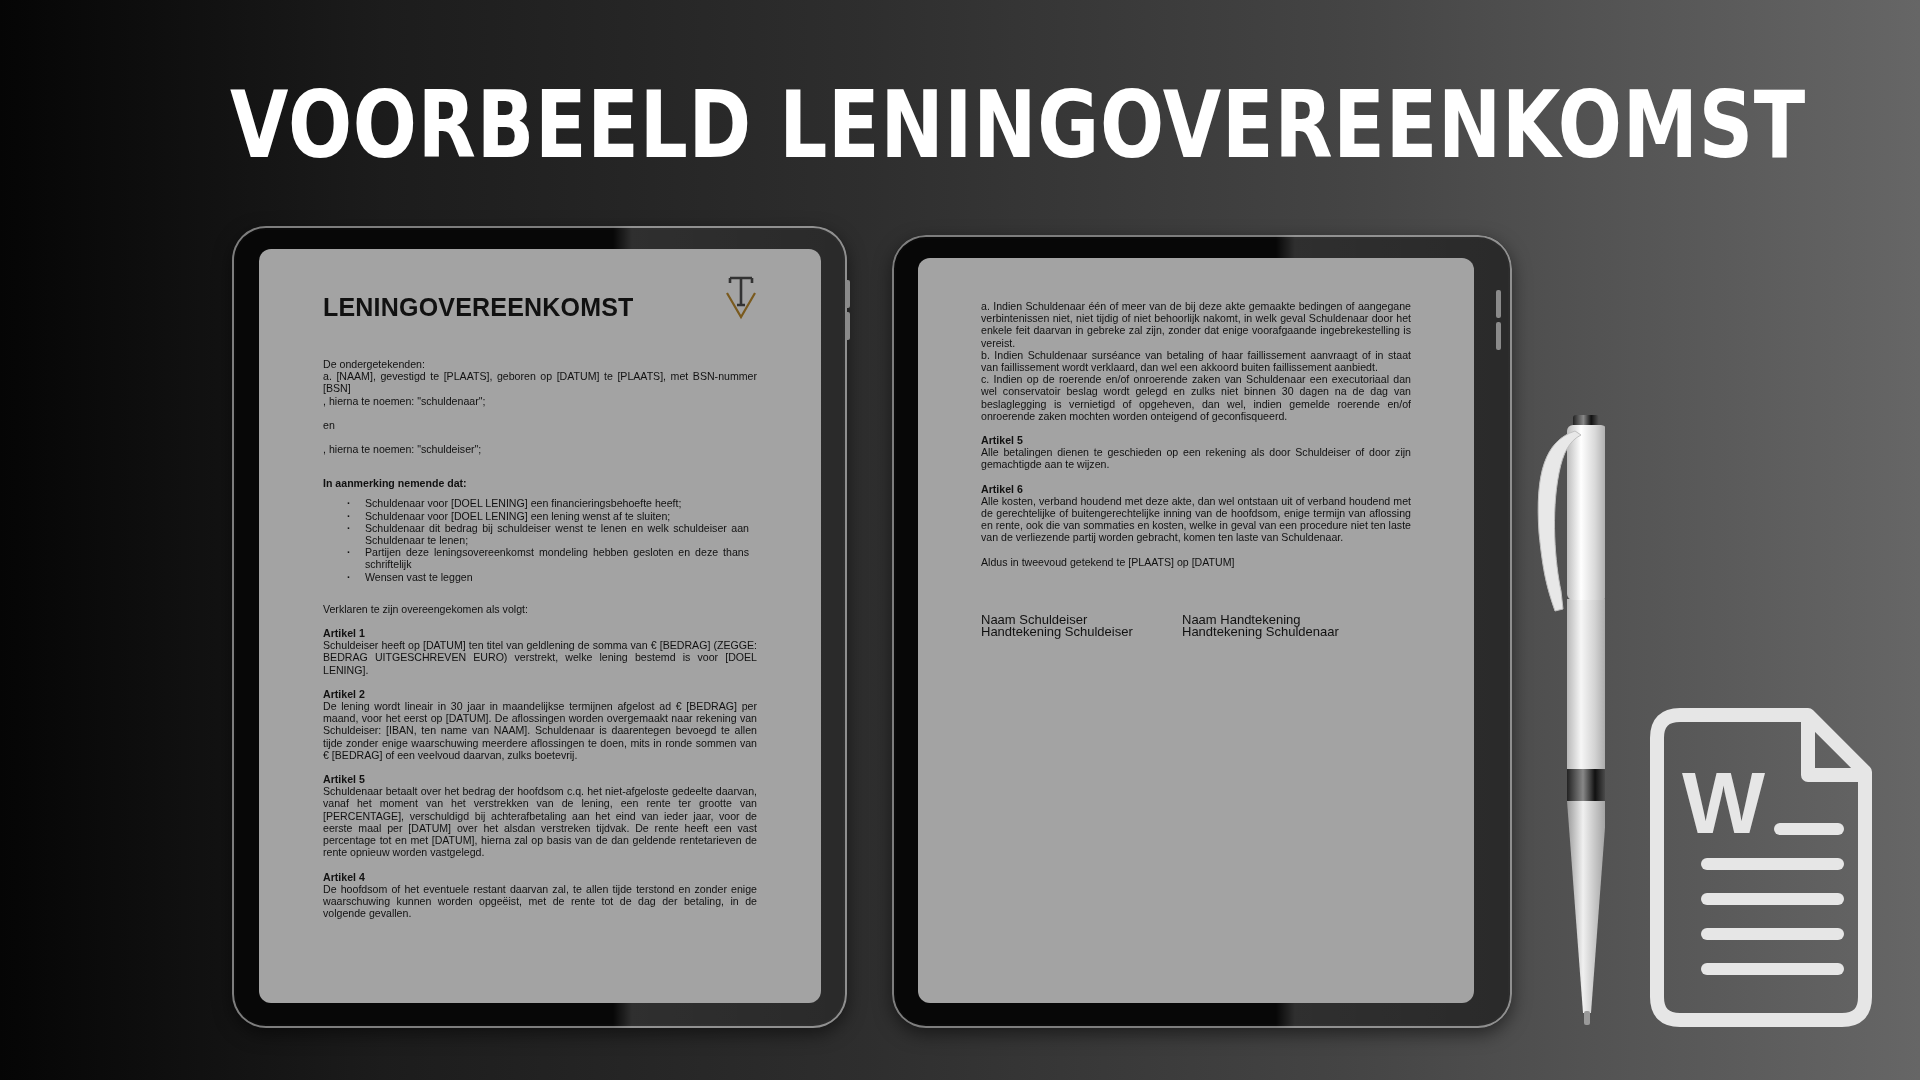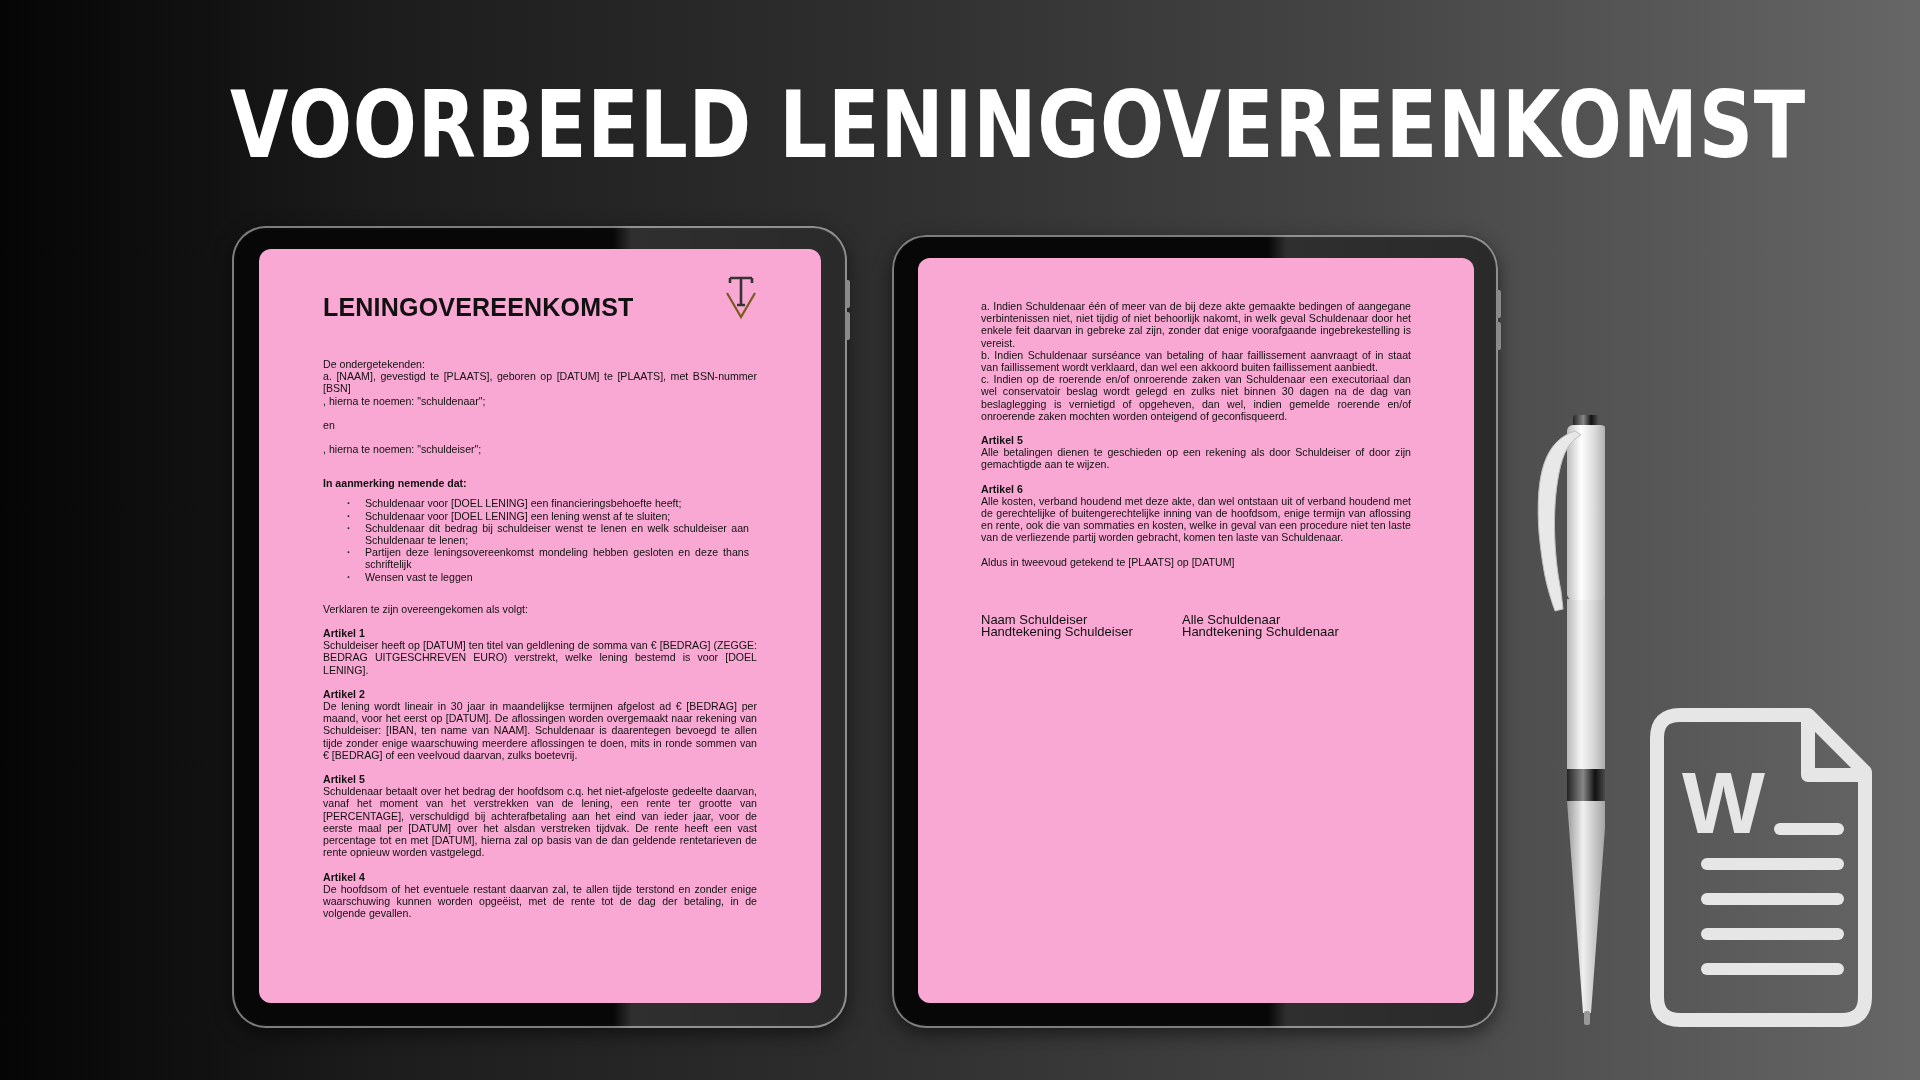--- a/index.html
+++ b/index.html
@@ -19,21 +19,21 @@
     box-shadow: inset 0 0 0 2px #7d7d7d, inset 0 0 0 4px #0a0a0a, 0 6px 18px rgba(0,0,0,0.5);
     overflow:hidden;
   }
   .tablet::after {
     content:""; position:absolute; top:0; bottom:0; left:62%; right:0;
     background: linear-gradient(90deg, rgba(255,255,255,0.0), rgba(255,255,255,0.16) 8%, rgba(255,255,255,0.14));
     pointer-events:none;
   }
   .side-btn { position:absolute; width:5px; background:#8a8a8a; border-radius:2px; }
   .screen {
-    position:absolute; background:#f9a8d4; border-radius:12px; overflow:hidden; z-index:1;
+    position:absolute; background:#a3a3a3; border-radius:12px; overflow:hidden; z-index:1;
     color:#111; font-family:"Liberation Sans", sans-serif;
   }
   .doc { position:absolute; font-size:10.6px; line-height:12.2px; text-align:justify; }
   .doc p { margin:0; }
   .doc .gap { height:12px; }
   .doc .bold { font-weight:bold; }
   .doc ul { margin:8px; padding:0 0 0 34px; list-style:none; }
   .doc li { position:relative; padding-left:0; }
   .doc li::before { content:"·"; position:absolute; left:-18px; font-weight:bold; }
   .doc-title { position:absolute; left:64px; top:44px; font-size:25px; font-weight:bold; letter-spacing:0.2px; }
@@ -86,41 +86,41 @@
       <p>Schuldenaar betaalt over het bedrag der hoofdsom c.q. het niet-afgeloste gedeelte daarvan, vanaf het moment van het verstrekken van de lening, een rente ter grootte van [PERCENTAGE], verschuldigd bij achterafbetaling aan het eind van ieder jaar, voor de eerste maal per [DATUM] over het alsdan verstreken tijdvak. De rente heeft een vast percentage tot en met [DATUM], hierna zal op basis van de dan geldende rentetarieven de rente opnieuw worden vastgelegd.</p>
       <div class="gap"></div>
       <p class="bold">Artikel 4</p>
       <p>De hoofdsom of het eventuele restant daarvan zal, te allen tijde terstond en zonder enige waarschuwing kunnen worden opgeëist, met de rente tot de dag der betaling, in de volgende gevallen.</p>
     </div>
   </div>
 </div>
 <div class="side-btn" style="left:845px; top:280px; height:28px;"></div>
 <div class="side-btn" style="left:845px; top:312px; height:28px;"></div>
 
-<div class="tablet" style="left:892px; top:235px; width:606px; height:793px;">
+<div class="tablet" style="left:892px; top:235px; width:606px; height:793px;padding-left:14px;">
   <div class="screen" style="left:26px; top:23px; width:556px; height:745px;">
     <div class="doc" style="left:63px; top:42px; width:430px;">
       <p>a. Indien Schuldenaar één of meer van de bij deze akte gemaakte bedingen of aangegane verbintenissen niet, niet tijdig of niet behoorlijk nakomt, in welk geval Schuldenaar door het enkele feit daarvan in gebreke zal zijn, zonder dat enige voorafgaande ingebrekestelling is vereist.</p>
       <p>b. Indien Schuldenaar surséance van betaling of haar faillissement aanvraagt of in staat van faillissement wordt verklaard, dan wel een akkoord buiten faillissement aanbiedt.</p>
       <p>c. Indien op de roerende en/of onroerende zaken van Schuldenaar een executoriaal dan wel conservatoir beslag wordt gelegd en zulks niet binnen 30 dagen na de dag van beslaglegging is vernietigd of opgeheven, dan wel, indien gemelde roerende en/of onroerende zaken mochten worden onteigend of geconfisqueerd.</p>
       <div class="gap"></div>
       <p class="bold">Artikel 5</p>
       <p>Alle betalingen dienen te geschieden op een rekening als door Schuldeiser of door zijn gemachtigde aan te wijzen.</p>
       <div class="gap"></div>
       <p class="bold">Artikel 6</p>
       <p>Alle kosten, verband houdend met deze akte, dan wel ontstaan uit of verband houdend met de gerechtelijke of buitengerechtelijke inning van de hoofdsom, enige termijn van aflossing en rente, ook die van sommaties en kosten, welke in geval van een procedure niet ten laste van de verliezende partij worden gebracht, komen ten laste van Schuldenaar.</p>
       <div class="gap"></div>
       <p>Aldus in tweevoud getekend te [PLAATS] op [DATUM]</p>
     </div>
     <div class="sig" style="left:63px; top:340px;">
       <div>Naam Schuldeiser</div>
       <div>Handtekening Schuldeiser</div>
     </div>
     <div class="sig" style="left:264px; top:340px;">
-      <div>Alle Schuldenaar</div>
+      <div>Naam Handtekening</div>
       <div>Handtekening Schuldenaar</div>
     </div>
   </div>
 </div>
 <div class="side-btn" style="left:1496px; top:290px; height:28px;"></div>
 <div class="side-btn" style="left:1496px; top:322px; height:28px;"></div>
 
 <svg class="pen" viewBox="0 0 90 620">
   <defs>
     <linearGradient id="barrel" x1="0" x2="1" y1="0" y2="0">

